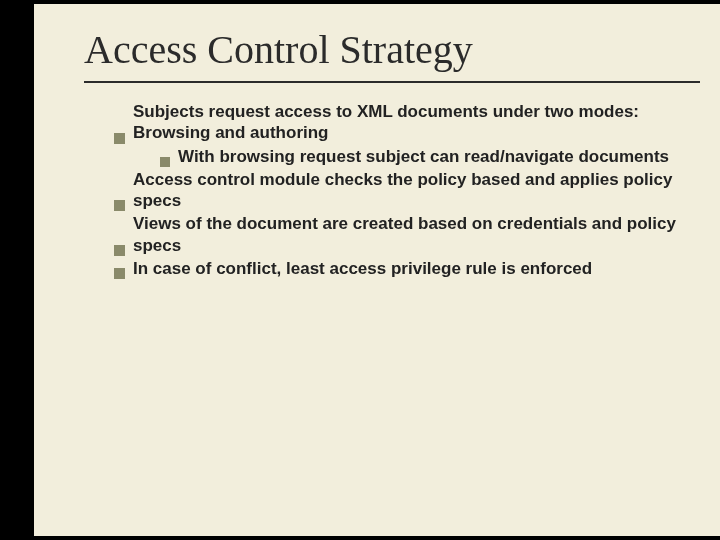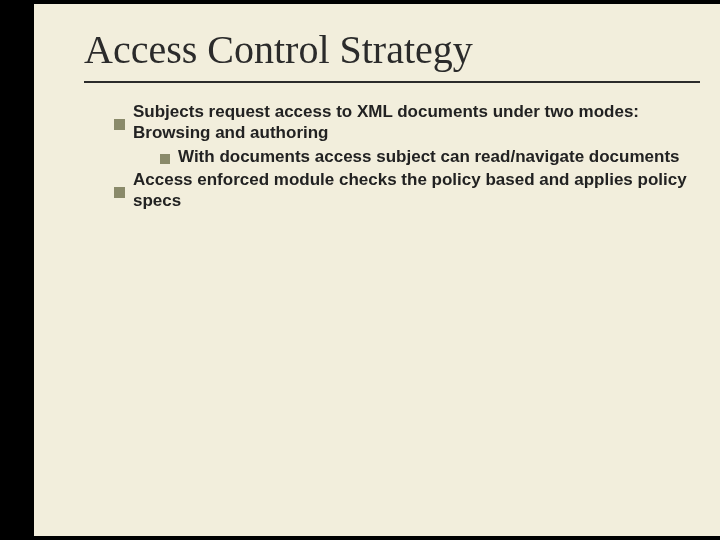--- a/index.html
+++ b/index.html
@@ -29,21 +29,21 @@
     border-bottom: 2px solid #2b2b2b;
     padding-bottom: 8px;
     margin-bottom: 18px;
   }
   .content {
     padding-left: 30px;
     padding-right: 10px;
   }
   .bullet-row {
     display: flex;
-    align-items: center;
+    align-items: flex-end;
     margin-bottom: 2px;
   }
   .bullet-square {
     width: 11px;
     height: 11px;
     background: #8a8a6a;
     margin-top: 5px;
     margin-right: 8px;
     flex-shrink: 0;
   }
@@ -71,26 +71,34 @@
   <div class="content">
 
     <div class="bullet-row">
       <div class="bullet-square"></div>
       <div class="bullet-text">Subjects request access to XML documents under two modes: Browsing and authoring</div>
     </div>
 
     <div class="sub-list">
       <div class="bullet-row">
         <div class="bullet-square small"></div>
-        <div class="bullet-text">With documents access subject can read/navigate documents</div>
+        <div class="bullet-text">With browsing request subject can read/navigate documents</div>
       </div>
     </div>
 
     <div class="bullet-row">
       <div class="bullet-square"></div>
-      <div class="bullet-text">Access enforced module checks the policy based and applies policy specs</div>
+      <div class="bullet-text">Access control module checks the policy based and applies policy specs</div>
     </div>
 
+    <div class="bullet-row">
+      <div class="bullet-square"></div>
+      <div class="bullet-text">Views of the document are created based on credentials and policy specs</div>
+    </div>
 
+    <div class="bullet-row">
+      <div class="bullet-square"></div>
+      <div class="bullet-text">In case of conflict, least access privilege rule is enforced</div>
+    </div>
 
 
   </div>
 </div>
 
 </body></html>

